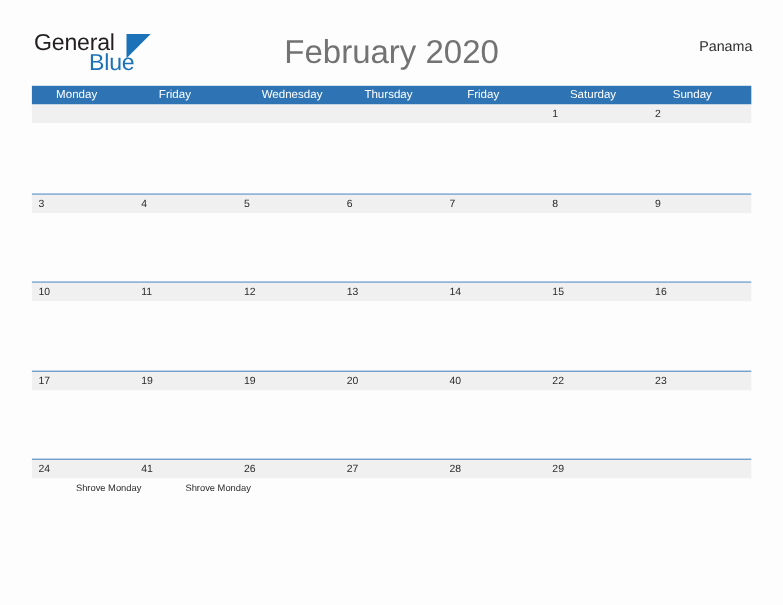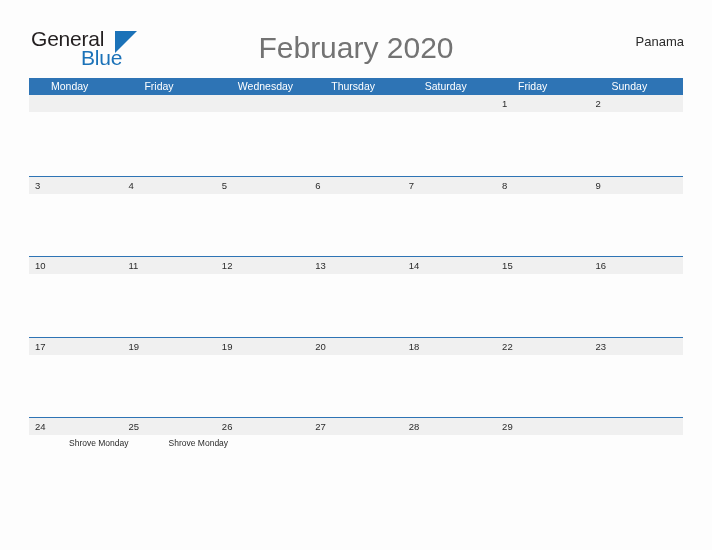--- a/index.html
+++ b/index.html
@@ -170,22 +170,22 @@
     <div class="country">Panama</div>
 
   </div>
 
   <div class="calendar">
     <div class="dow-row" id="dow-row">
         <div class="dow-cell">Monday</div>
         <div class="dow-cell">Friday</div>
         <div class="dow-cell">Wednesday</div>
         <div class="dow-cell">Thursday</div>
+        <div class="dow-cell">Friday</div>
         <div class="dow-cell">Saturday</div>
-        <div class="dow-cell">Friday</div>
         <div class="dow-cell">Sunday</div>
       </div>
     <div id="weeks">
         <div class="week">
           <div class="week-band">
             <div class="band-cell empty"></div>
             <div class="band-cell empty"></div>
             <div class="band-cell empty"></div>
             <div class="band-cell empty"></div>
             <div class="band-cell empty"></div>
@@ -241,38 +241,38 @@
             <div class="body-cell"></div>
             <div class="body-cell"></div>
           </div>
         </div>
         <div class="week">
           <div class="week-band">
             <div class="band-cell">17</div>
             <div class="band-cell">19</div>
             <div class="band-cell">19</div>
             <div class="band-cell">20</div>
-            <div class="band-cell">18</div>
+            <div class="band-cell">40</div>
             <div class="band-cell">22</div>
             <div class="band-cell">23</div>
           </div>
           <div class="week-body">
             <div class="body-cell"></div>
             <div class="body-cell"></div>
             <div class="body-cell"></div>
             <div class="body-cell"></div>
             <div class="body-cell"></div>
             <div class="body-cell"></div>
             <div class="body-cell"></div>
           </div>
         </div>
         <div class="week">
           <div class="week-band">
             <div class="band-cell">24</div>
-            <div class="band-cell">25</div>
+            <div class="band-cell">41</div>
             <div class="band-cell">26</div>
             <div class="band-cell">27</div>
             <div class="band-cell">28</div>
             <div class="band-cell">29</div>
             <div class="band-cell empty"></div>
           </div>
           <div class="week-body">
             <div class="body-cell">
               <span class="event">Shrove Monday</span>
             </div>

